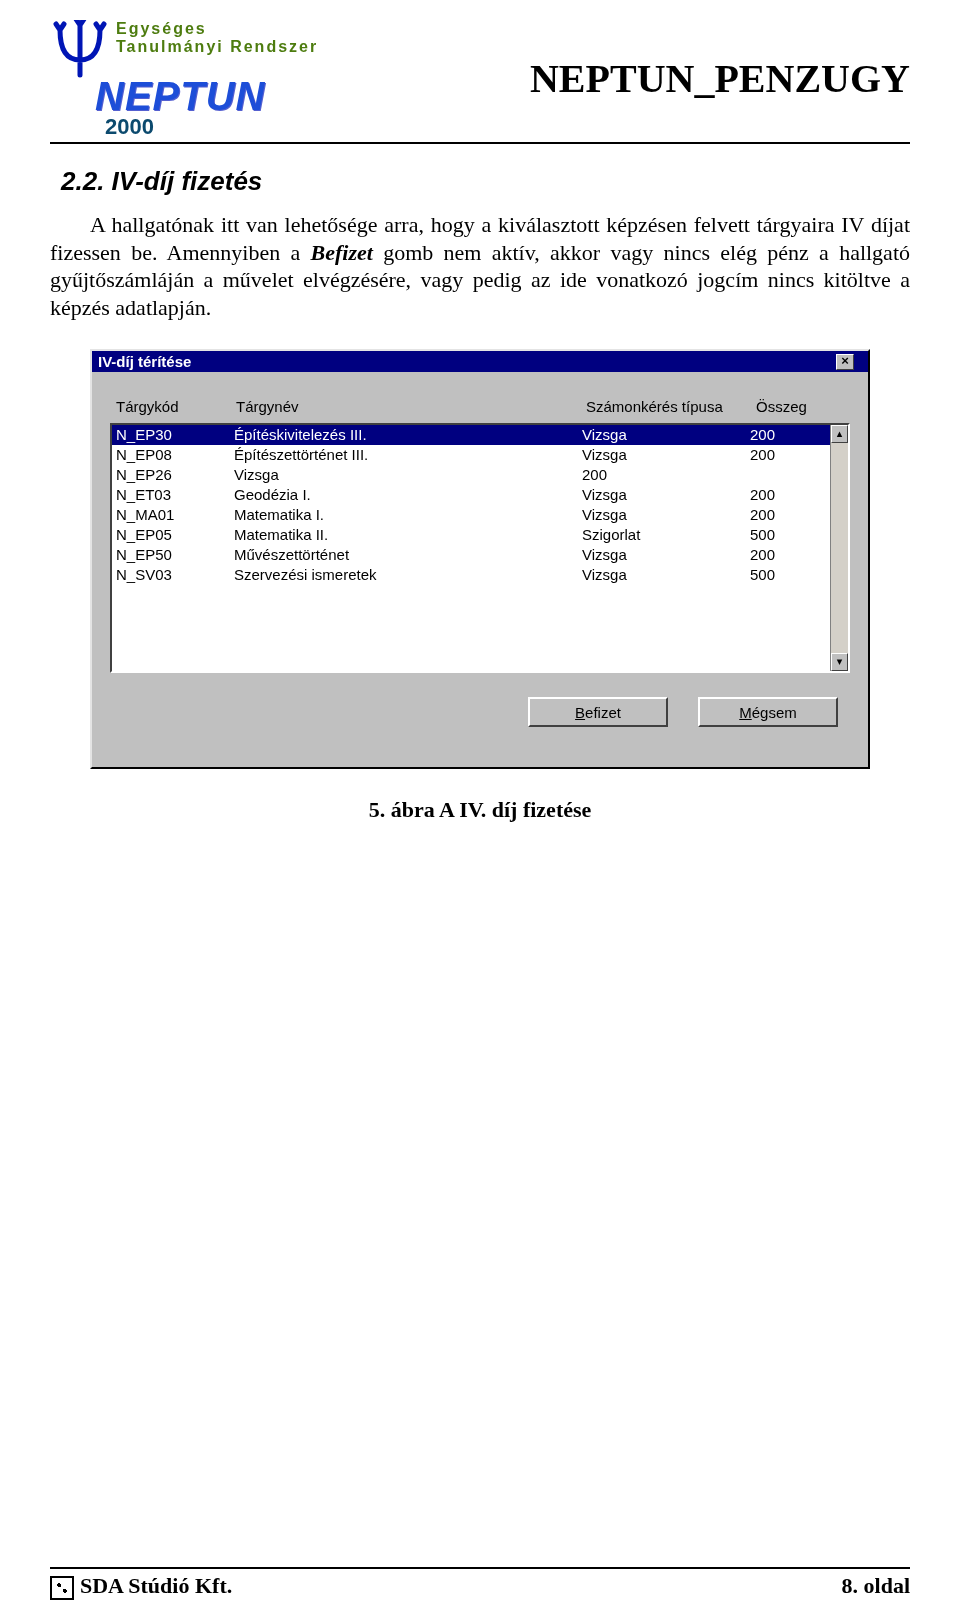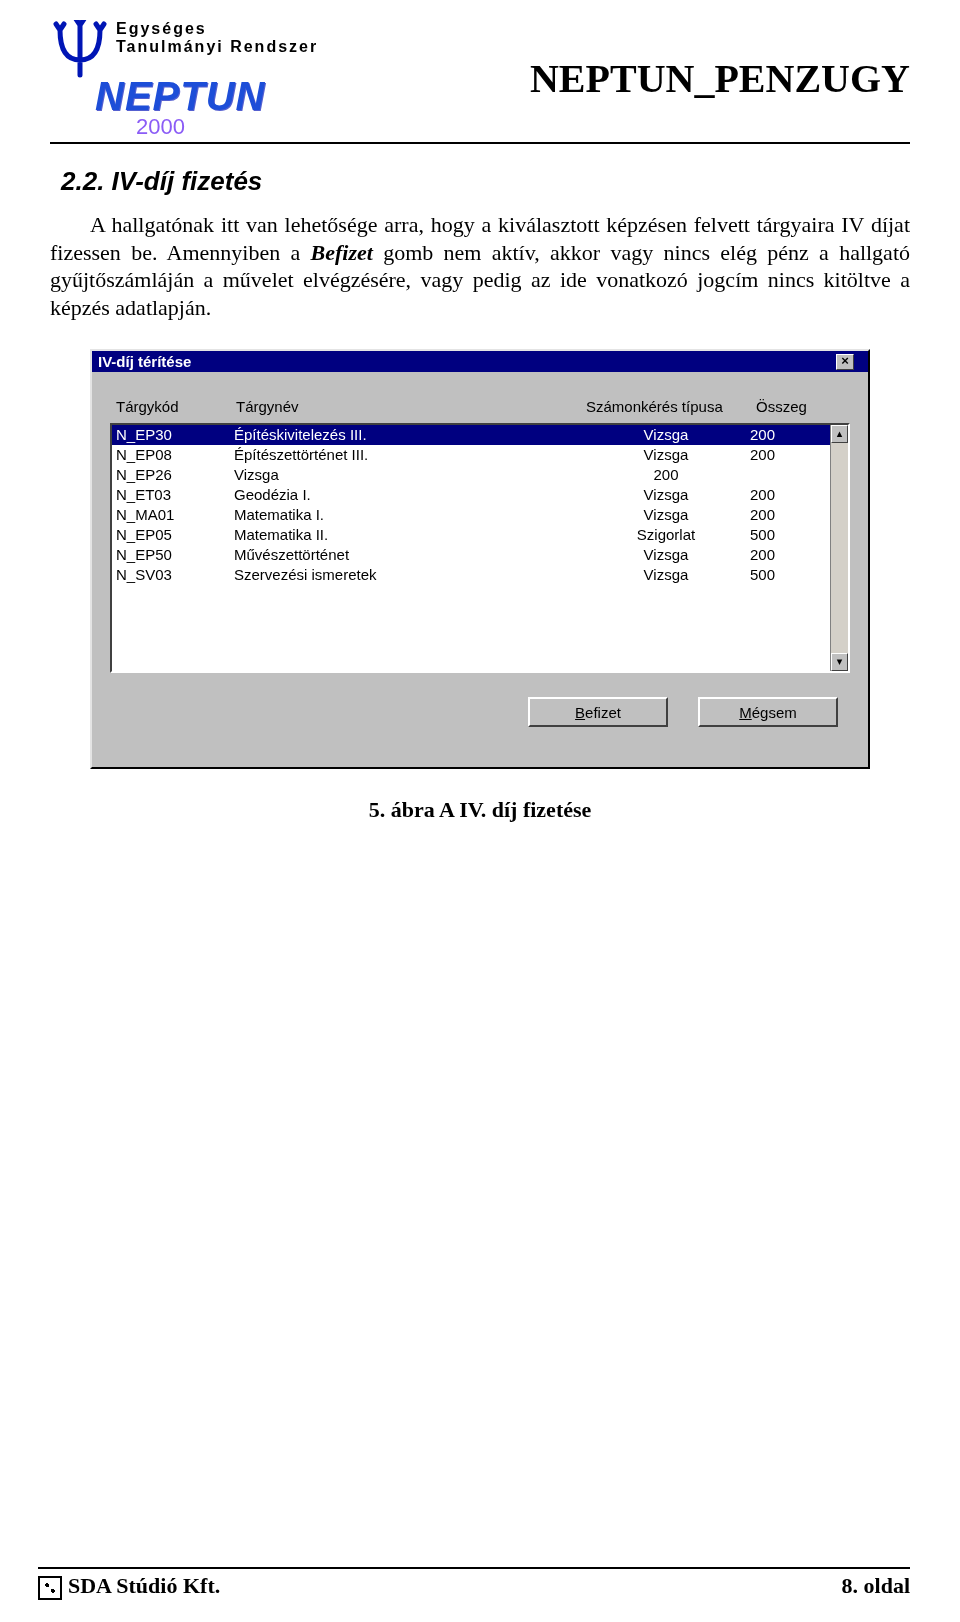--- a/index.html
+++ b/index.html
@@ -12,42 +12,42 @@
     position: relative;
     padding: 20px 50px 0 50px;
   }
   
   .header { display: flex; align-items: flex-start; justify-content: space-between; }
   .logo-block { width: 280px; }
   .logo-top { display: flex; align-items: flex-start; gap: 6px; }
   .tagline {
     font-family: Arial, sans-serif;
     font-size: 16px; font-weight: bold;
-    color: #000000;
+    color: #4d7c0f;
     letter-spacing: 2px;
     line-height: 1.15;
   }
   .neptun-word {
     font-family: "Arial Black", Arial, sans-serif;
     font-size: 40px;
     font-weight: 900;
     font-style: italic;
     color: #1d4ed8;
     letter-spacing: 1px;
     line-height: 1;
     margin-top: -4px;
     margin-left: 45px;
     text-shadow: 1px 1px 0 #5560d0;
   }
   .year2000 {
     font-family: Arial, sans-serif;
     font-size: 22px;
-    font-weight: normal;
-    color: #8b5cf6;
-    margin-left: 86px;
+    font-weight: bold;
+    color: #0c4a6e;
+    margin-left: 55px;
     margin-top: -2px;
   }
   .doc-title {
     font-family: "Times New Roman", serif;
     font-weight: bold;
     font-size: 40px;
     margin-top: 35px;
   }
   .hrline { border: none; border-top: 2px solid #000; margin: 2px 0 22px 0; }
 
@@ -108,21 +108,21 @@
     border-top-color:#404040; border-left-color:#404040;
     border-right-color:#fff; border-bottom-color:#fff;
     height: 250px;
     overflow:hidden;
     position:relative;
   }
   .listbox-inner { position:absolute; inset:0; overflow:hidden;}
   .row { display:flex; padding:0 4px; font-size:15px; line-height:20px;}
   .row span:nth-child(1){ width:118px; }
   .row span:nth-child(2){ width:348px; }
-  .row span:nth-child(3){ width:168px;text-align:center; }
+  .row span:nth-child(3){ width:168px; }
   .row span:nth-child(4){ width:78px; }
   .row.sel { background:#000080; color:#fff; }
   .scrollbar {
     position:absolute; right:0; top:0; bottom:0; width:18px;
     background:#d4d0c8;
     border-left:1px solid #808080;
     display:flex; flex-direction:column; justify-content:space-between;
   }
   .sb-btn {
     height:18px; background:#c0c0c0;
@@ -139,21 +139,21 @@
     border-right-color:#404040; border-bottom-color:#404040;
     font-family: Tahoma, Arial, sans-serif; font-size:15px;
     display:flex; align-items:center; justify-content:center;
   }
   .winbtn .ul { text-decoration: underline; }
 
   .caption { text-align:center; font-weight:bold; font-size:22px; margin-top:28px; }
 
   
   .footer {
-    position:absolute; bottom:22px; left:38px; right:50px;
+    position:absolute; bottom:22px; left:50px; right:50px;
   }
   .footer-line { border:none; border-top:2px solid #000; margin-bottom:4px;}
   .footer-row { display:flex; justify-content:space-between; font-weight:bold; font-size:22px;}
   .footer-icon {
     display:inline-block; width:24px; height:24px;
     border:2px solid #000; margin-right:6px; vertical-align:middle;
     position:relative;
   }
   .footer-icon::before{
     content:""; position:absolute; inset:3px;

